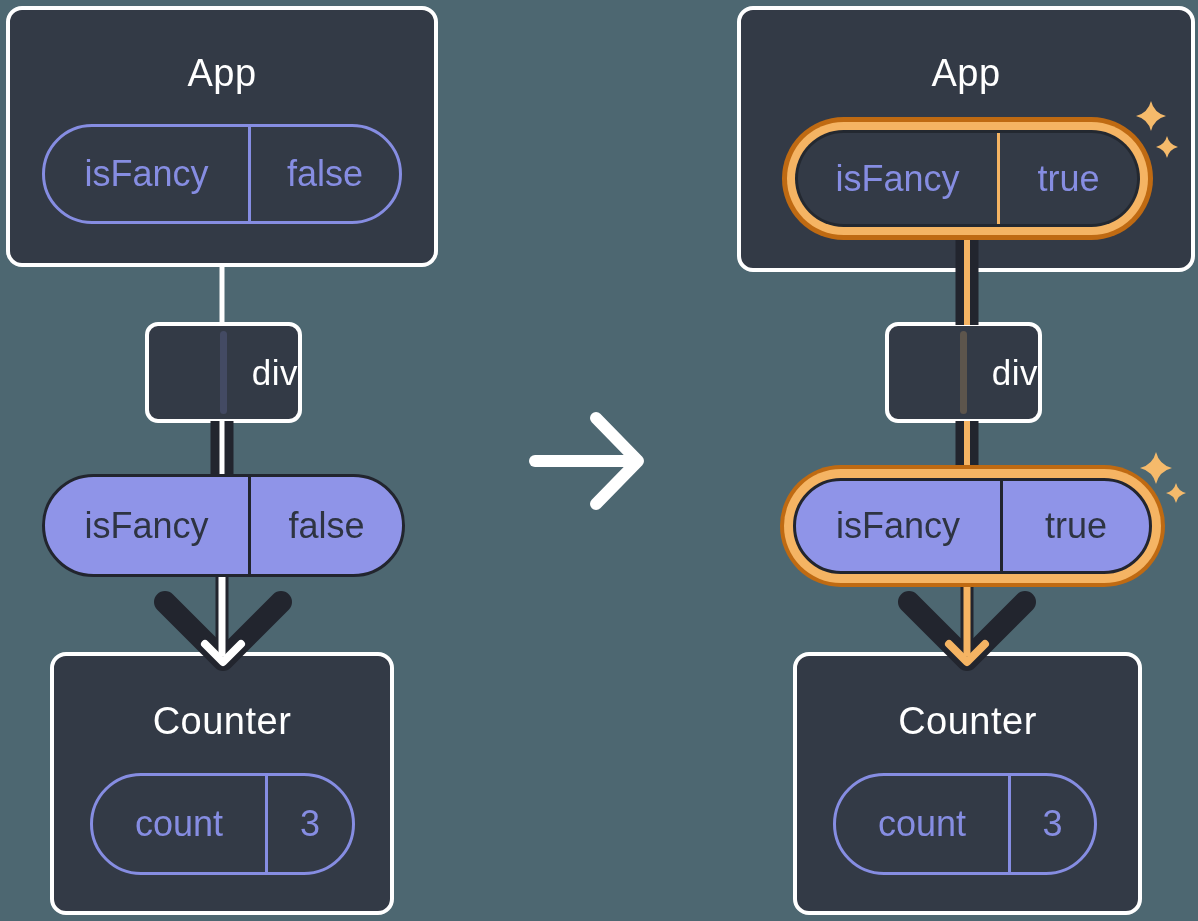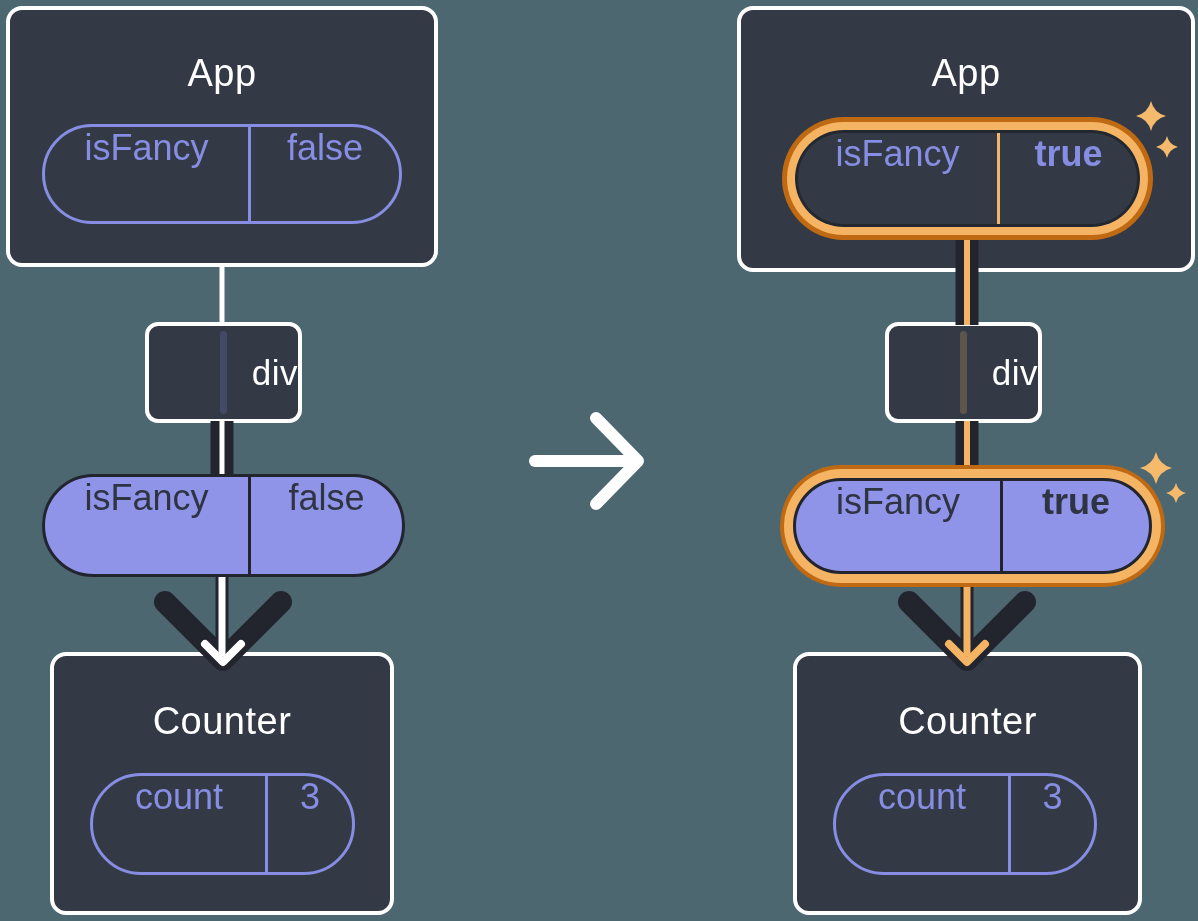--- a/index.html
+++ b/index.html
@@ -12,36 +12,36 @@
   .canvas{position:relative;width:1198px;height:921px;background:var(--page-bg);overflow:hidden}
   svg.layer{position:absolute;left:0;top:0;width:1198px;height:921px;pointer-events:none}
   .connectors{z-index:4}
   .overlay{z-index:7}
   .card{position:absolute;background:var(--card-bg);border:4px solid var(--white);border-radius:16px;z-index:2}
   .divcard{border-radius:13px;display:flex;align-items:center;justify-content:flex-end;
            color:var(--white);font-size:35px;font-weight:500;letter-spacing:.5px}
   .title{position:absolute;z-index:3;color:var(--white);font-size:38px;font-weight:500;
          text-align:center;letter-spacing:.5px;line-height:1}
   .pill{position:absolute;display:flex;border-radius:999px;font-size:36px;z-index:6}
-  .cell{display:flex;justify-content:center;min-width:0}
+  .cell{display:flex;align-items:center;justify-content:center;min-width:0}
   .cell-r{flex:1}
   .pill-outline{border:3px solid var(--purple);color:var(--purple)}
   .pill-outline .cell-r{border-left:3px solid var(--purple)}
   .pill-solid{background:var(--purple-fill);border:3px solid var(--line-dark);color:var(--ink-dark)}
   .pill-solid .cell-r{border-left:3px solid var(--line-dark)}
   .ring{position:absolute;background:var(--orange-dark);border-radius:999px;z-index:6}
   .ring-top{padding:5px}
   .ring-bottom{padding:4px}
   .ring-mid{background:var(--orange-light);border-radius:999px;width:100%;height:100%}
   .ring-top .ring-mid{padding:8px}
   .ring-bottom .ring-mid{padding:9px}
   .ring .pill{position:relative;width:100%;height:100%;left:0;top:0}
   .pill-darkcore{background:var(--card-bg);border:3px solid rgba(0,0,0,.3);color:var(--purple)}
   .pill-darkcore .cell-r{border-left:3px solid var(--orange-light)}
-  .bold{font-weight:700}
+  .bold{font-weight:400}
   .ghost{position:absolute;top:5px;bottom:5px;width:7px;left:50%;margin-left:-4px;border-radius:4px}
   .ghost-purple{background:rgba(142,148,232,.18)}
   .ghost-orange{background:rgba(245,180,99,.22)}
 </style>
 </head>
 <body>
 
 <div class="canvas">
 
   <svg class="layer connectors" viewBox="0 0 1198 921">

